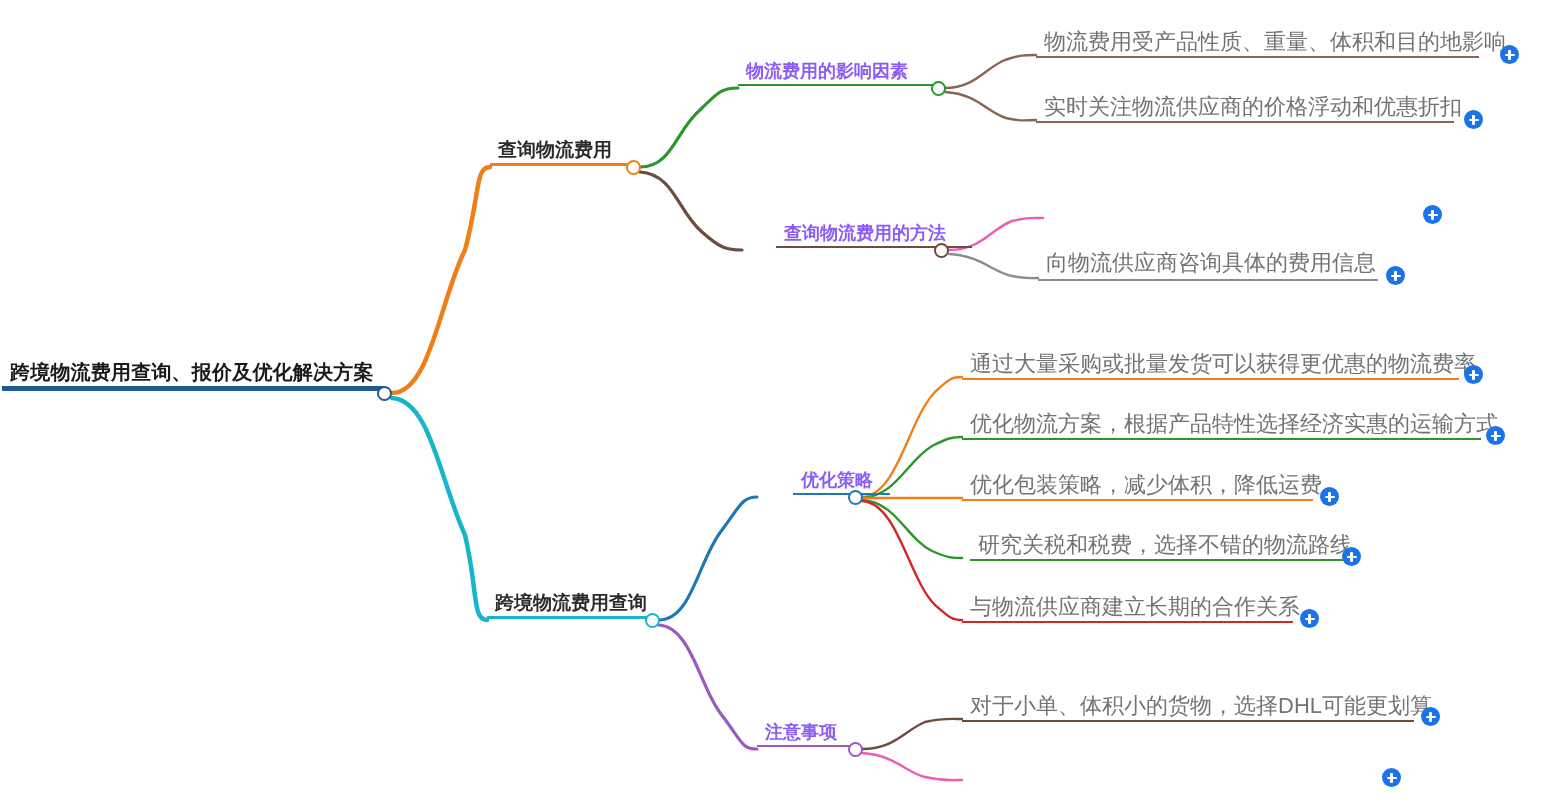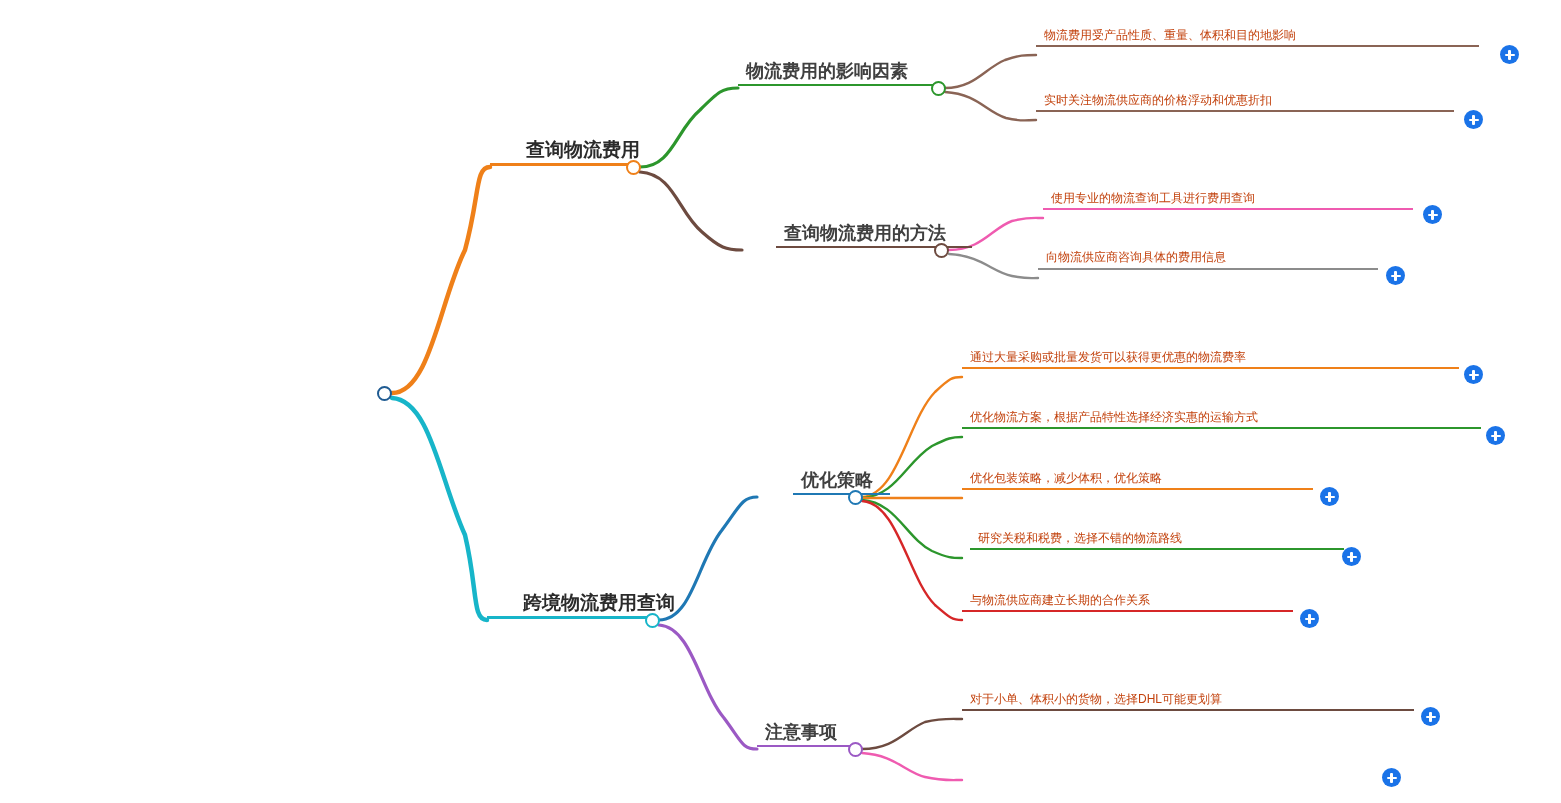--- a/index.html
+++ b/index.html
@@ -49,37 +49,36 @@
     color: #1a1a1a;
     letter-spacing: 0.2px;
   }
   .node-root .underline { border-bottom-width: 5px; }
 
   
   .node-l1 .label {
     font-size: 19px;
     font-weight: bold;
     color: #2b2b2b;
-    margin-left: 28px;
   }
   .node-l1 .underline { border-bottom-width: 3px; }
 
   
   .node-l2 .label {
     font-size: 18px;
     font-weight: bold;
-    color: #404040;
+    color: #8b5cf6;
   }
   .node-l2 .underline { border-bottom-width: 2.5px; }
 
   
   .node-leaf .label {
-    font-size: 12px;
+    font-size: 22px;
     font-weight: normal;
-    color: #c2410c;
+    color: #737373;
   }
   .node-leaf .underline { border-bottom-width: 2px; }
 
   
   .dot {
     position: absolute;
     width: 15px;
     height: 15px;
     border-radius: 50%;
     background: #ffffff;
@@ -141,20 +140,24 @@
     <path d="M 862,500 C 896,502 906,538 932,551 C 948,558 952,558 962,558" stroke="#2c962c" stroke-width="2.4"></path>
     <path d="M 862,501 C 898,503 908,578 935,605 C 950,618 952,620 962,620" stroke="#d62728" stroke-width="2.4"></path>
 
     <path d="M 862,749 C 895,749 905,730 925,722 C 942,718 950,719 962,719" stroke="#6d4b40" stroke-width="2.4"></path>
     <path d="M 862,753 C 895,755 905,772 925,777 C 942,781 950,780 962,780" stroke="#ef5bb0" stroke-width="2.4"></path>
   </g>
 </svg>
 
 <div id="nodes">
 
+  <div class="node node-root" style="left:2px; top:361px; width:383px;">
+    <span class="label">跨境物流费用查询、报价及优化解决方案</span>
+    <span class="underline" style="border-bottom-color:#1f5b92;"></span>
+  </div>
   <div class="dot" style="left:377px; top:386px; border-color:#1f5b92;"></div>
 
   <div class="node node-l1" style="left:490px; top:139px; width:143px;">
     <span class="label">查询物流费用</span>
     <span class="underline" style="border-bottom-color:#ef8019;"></span>
   </div>
   <div class="dot" style="left:626px; top:160px; border-color:#ef8019;"></div>
 
   <div class="node node-l1" style="left:487px; top:592px; width:165px;">
     <span class="label">跨境物流费用查询</span>
@@ -191,24 +194,20 @@
     <span class="underline" style="border-bottom-color:#8a6455;"></span>
   </div>
   <div class="plus-btn" style="left:1500px; top:45px;"></div>
 
   <div class="node node-leaf" style="left:1036px; top:94px; width:418px;">
     <span class="label">实时关注物流供应商的价格浮动和优惠折扣</span>
     <span class="underline" style="border-bottom-color:#8a6455;"></span>
   </div>
   <div class="plus-btn" style="left:1464px; top:110px;"></div>
 
-  <div class="node node-leaf" style="left:1043px; top:192px; width:370px;">
-    <span class="label">使用专业的物流查询工具进行费用查询</span>
-    <span class="underline" style="border-bottom-color:#ef5bb0;"></span>
-  </div>
   <div class="plus-btn" style="left:1423px; top:205px;"></div>
 
   <div class="node node-leaf" style="left:1038px; top:252px; width:340px;font-family:Liberation Mono, monospace;">
     <span class="label">向物流供应商咨询具体的费用信息</span>
     <span class="underline" style="border-bottom-color:#8c8c8c;"></span>
   </div>
   <div class="plus-btn" style="left:1386px; top:266px;"></div>
 
   <div class="node node-leaf" style="left:962px; top:351px; width:497px;">
     <span class="label">通过大量采购或批量发货可以获得更优惠的物流费率</span>
@@ -216,21 +215,21 @@
   </div>
   <div class="plus-btn" style="left:1464px; top:365px;"></div>
 
   <div class="node node-leaf" style="left:962px; top:411px; width:519px;">
     <span class="label">优化物流方案，根据产品特性选择经济实惠的运输方式</span>
     <span class="underline" style="border-bottom-color:#2c962c;"></span>
   </div>
   <div class="plus-btn" style="left:1486px; top:426px;"></div>
 
   <div class="node node-leaf" style="left:962px; top:472px; width:351px;">
-    <span class="label">优化包装策略，减少体积，优化策略</span>
+    <span class="label">优化包装策略，减少体积，降低运费</span>
     <span class="underline" style="border-bottom-color:#ef8019;"></span>
   </div>
   <div class="plus-btn" style="left:1320px; top:487px;"></div>
 
   <div class="node node-leaf" style="left:962px; top:532px; width:374px;margin-left:8px;">
     <span class="label">研究关税和税费，选择不错的物流路线</span>
     <span class="underline" style="border-bottom-color:#2c962c;"></span>
   </div>
   <div class="plus-btn" style="left:1342px; top:547px;"></div>
 

